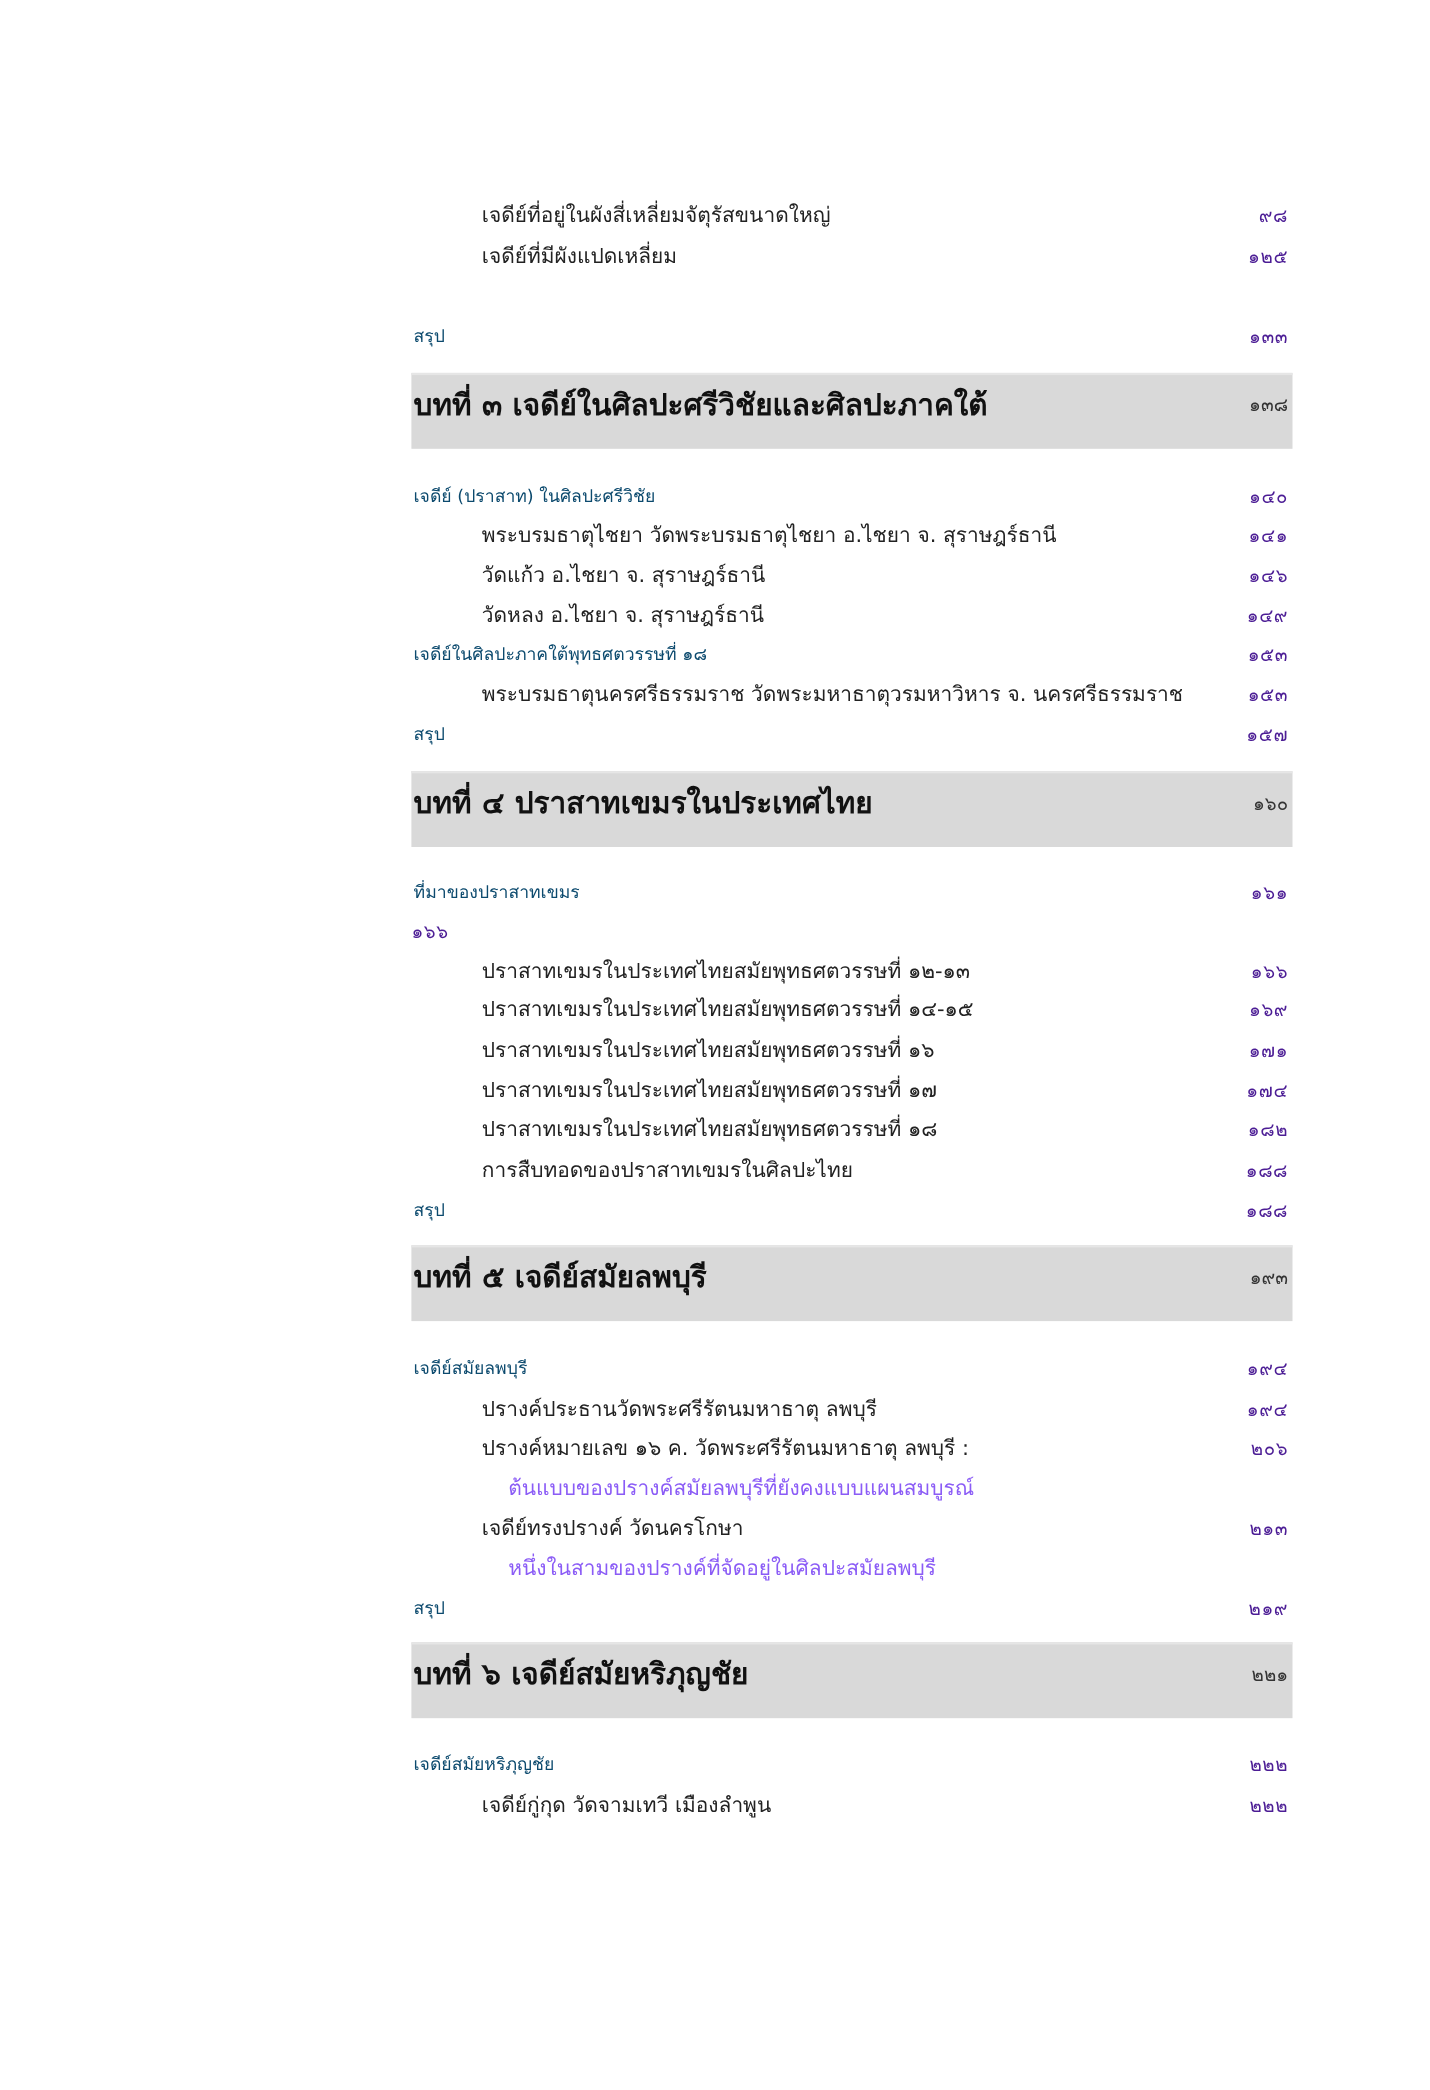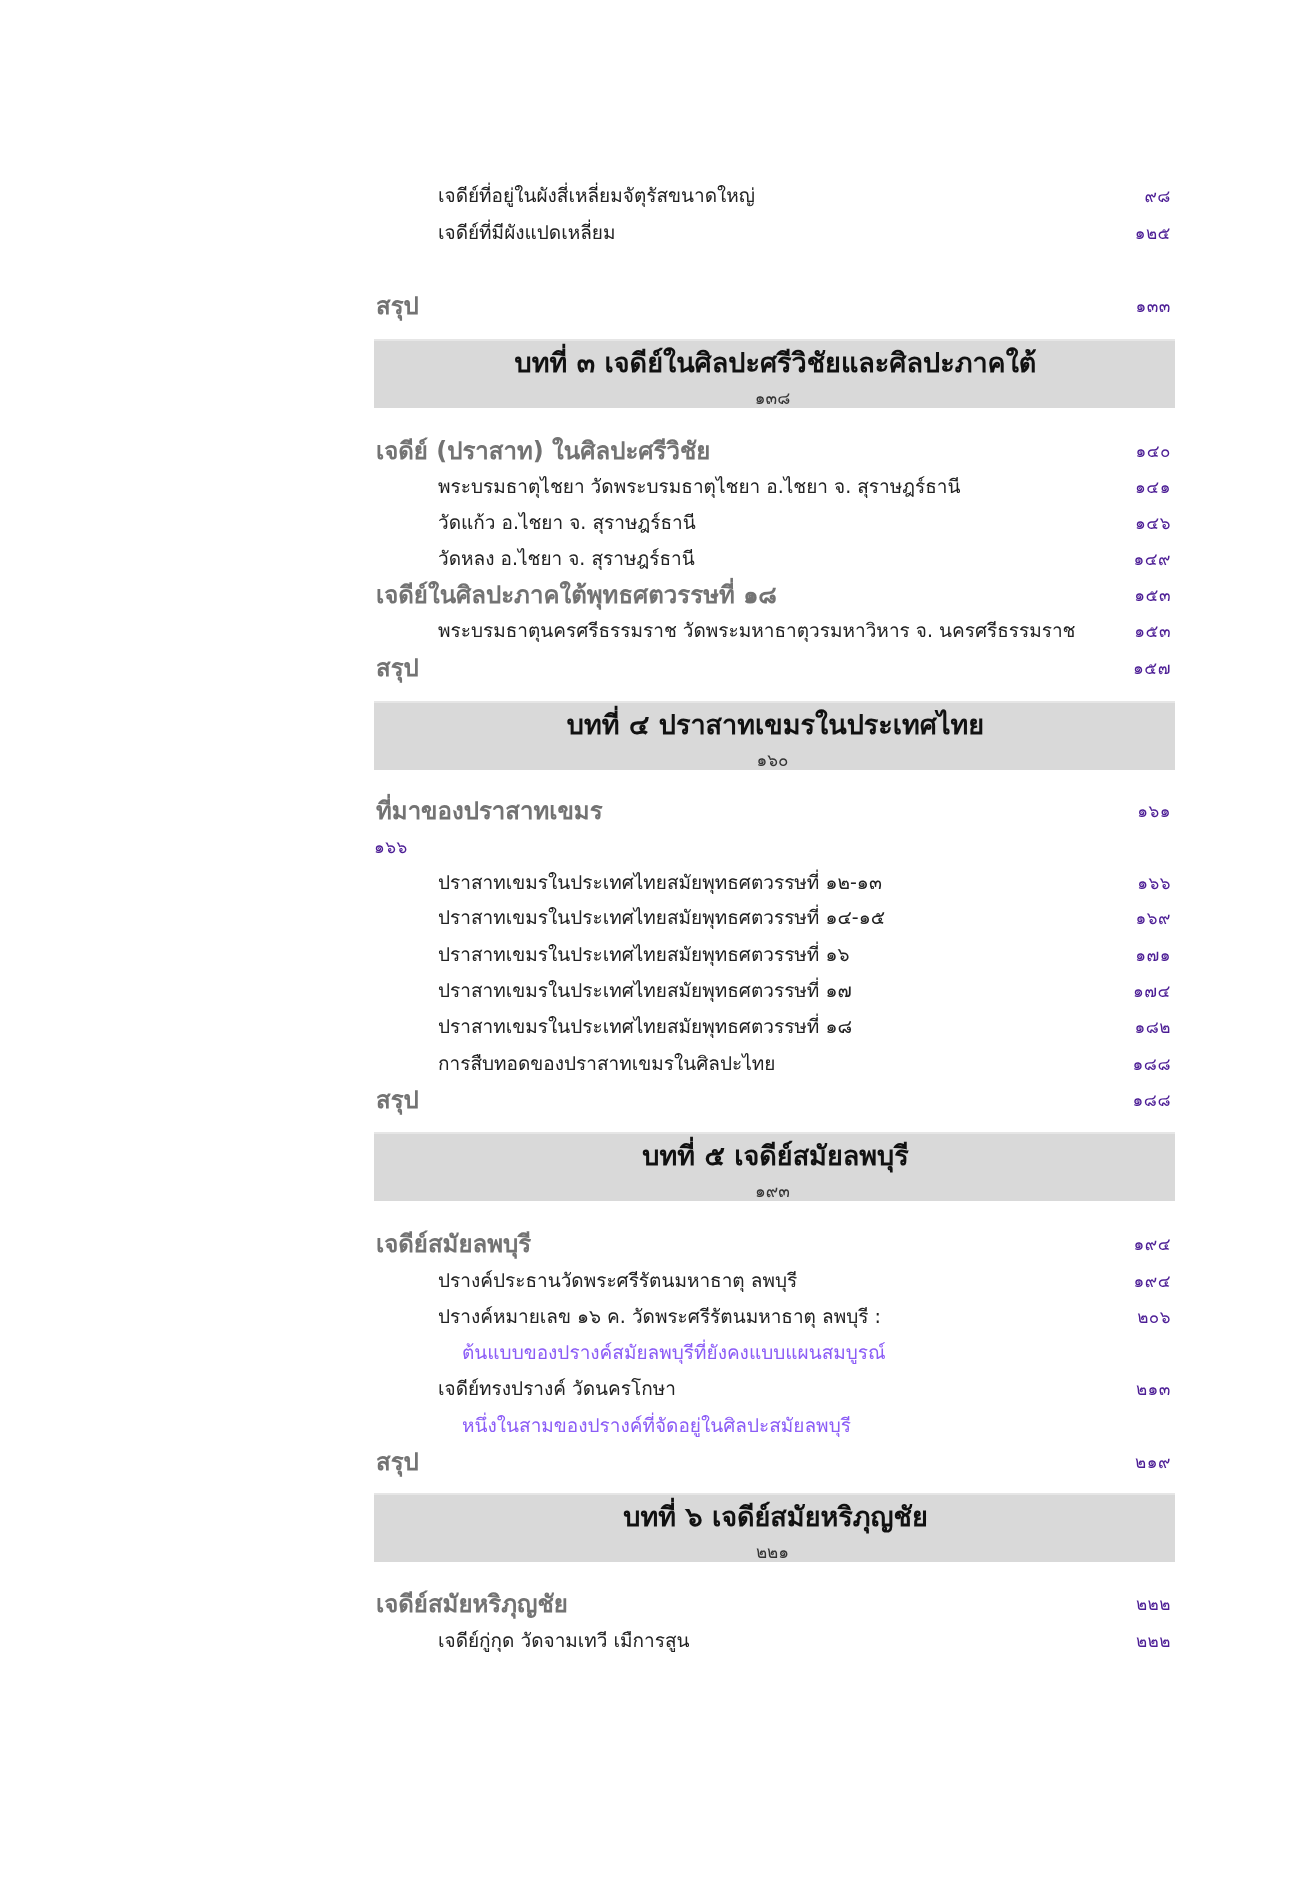--- a/index.html
+++ b/index.html
@@ -4,27 +4,27 @@
 <style>
   html, body { margin: 0; padding: 0; background: #ffffff; }
   body { width: 1300px; height: 1900px; position: relative; overflow: hidden;
          font-family: "DejaVu Sans", sans-serif; color: #1a1a1a; }
   .toc { position: absolute; left: 0; top: 0; width: 1300px; height: 1900px; }
   .row { position: absolute; left: 374px; width: 801px; height: 36px; display: flex;
          align-items: center; justify-content: space-between; }
   .row .label { white-space: nowrap; }
   .row .page { font-family: "DejaVu Sans", sans-serif; font-size: 17px; color: #4c1d95;
                letter-spacing: 0.5px; padding-right: 4px; }
-  .lvl1 .label { font-size: 24px; font-weight: bold; padding-left: 2px; color: #737373; }
+  .lvl1 .label { font-size: 16px; font-weight: normal; padding-left: 2px; color: #0c4a6e; }
   .lvl2 .label { font-size: 19px; padding-left: 64px; color: #222; }
   .lvl3 .label { font-size: 19px; padding-left: 88px; color: #8b5cf6; }
   .chapter { position: absolute; left: 374px; width: 801px; height: 69px; background: #d9d9d9;
              border-top: 2px solid #e6e6e6; box-sizing: border-box; }
   .chapter .inner { display: flex; justify-content: space-between; align-items: center;
-                    height: 52px; flex-direction: column; }
+                    height: 52px; }
   .chapter .label { font-size: 27px; font-weight: bold; padding-left: 2px; color: #111; white-space: nowrap; }
   .chapter .page { font-size: 17px; color: #333; padding-right: 4px; }
 </style>
 </head>
 <body>
 
 <div class="toc">
 
   <div class="row lvl2" style="top:177px">
     <span class="label">เจดีย์ที่อยู่ในผังสี่เหลี่ยมจัตุรัสขนาดใหญ่</span>
@@ -155,17 +155,17 @@
     <div class="inner">
       <span class="label">บทที่ ๖ เจดีย์สมัยหริภุญชัย</span>
       <span class="page">๒๒๑</span>
     </div>
   </div>
   <div class="row lvl1" style="top:1585px">
     <span class="label">เจดีย์สมัยหริภุญชัย</span>
     <span class="page">๒๒๒</span>
   </div>
   <div class="row lvl2" style="top:1622px">
-    <span class="label">เจดีย์กู่กุด วัดจามเทวี เมืการสูน</span>
+    <span class="label">เจดีย์กู่กุด วัดจามเทวี เมืองลำพูน</span>
     <span class="page">๒๒๒</span>
   </div>
 
 </div>
 
 </body></html>

